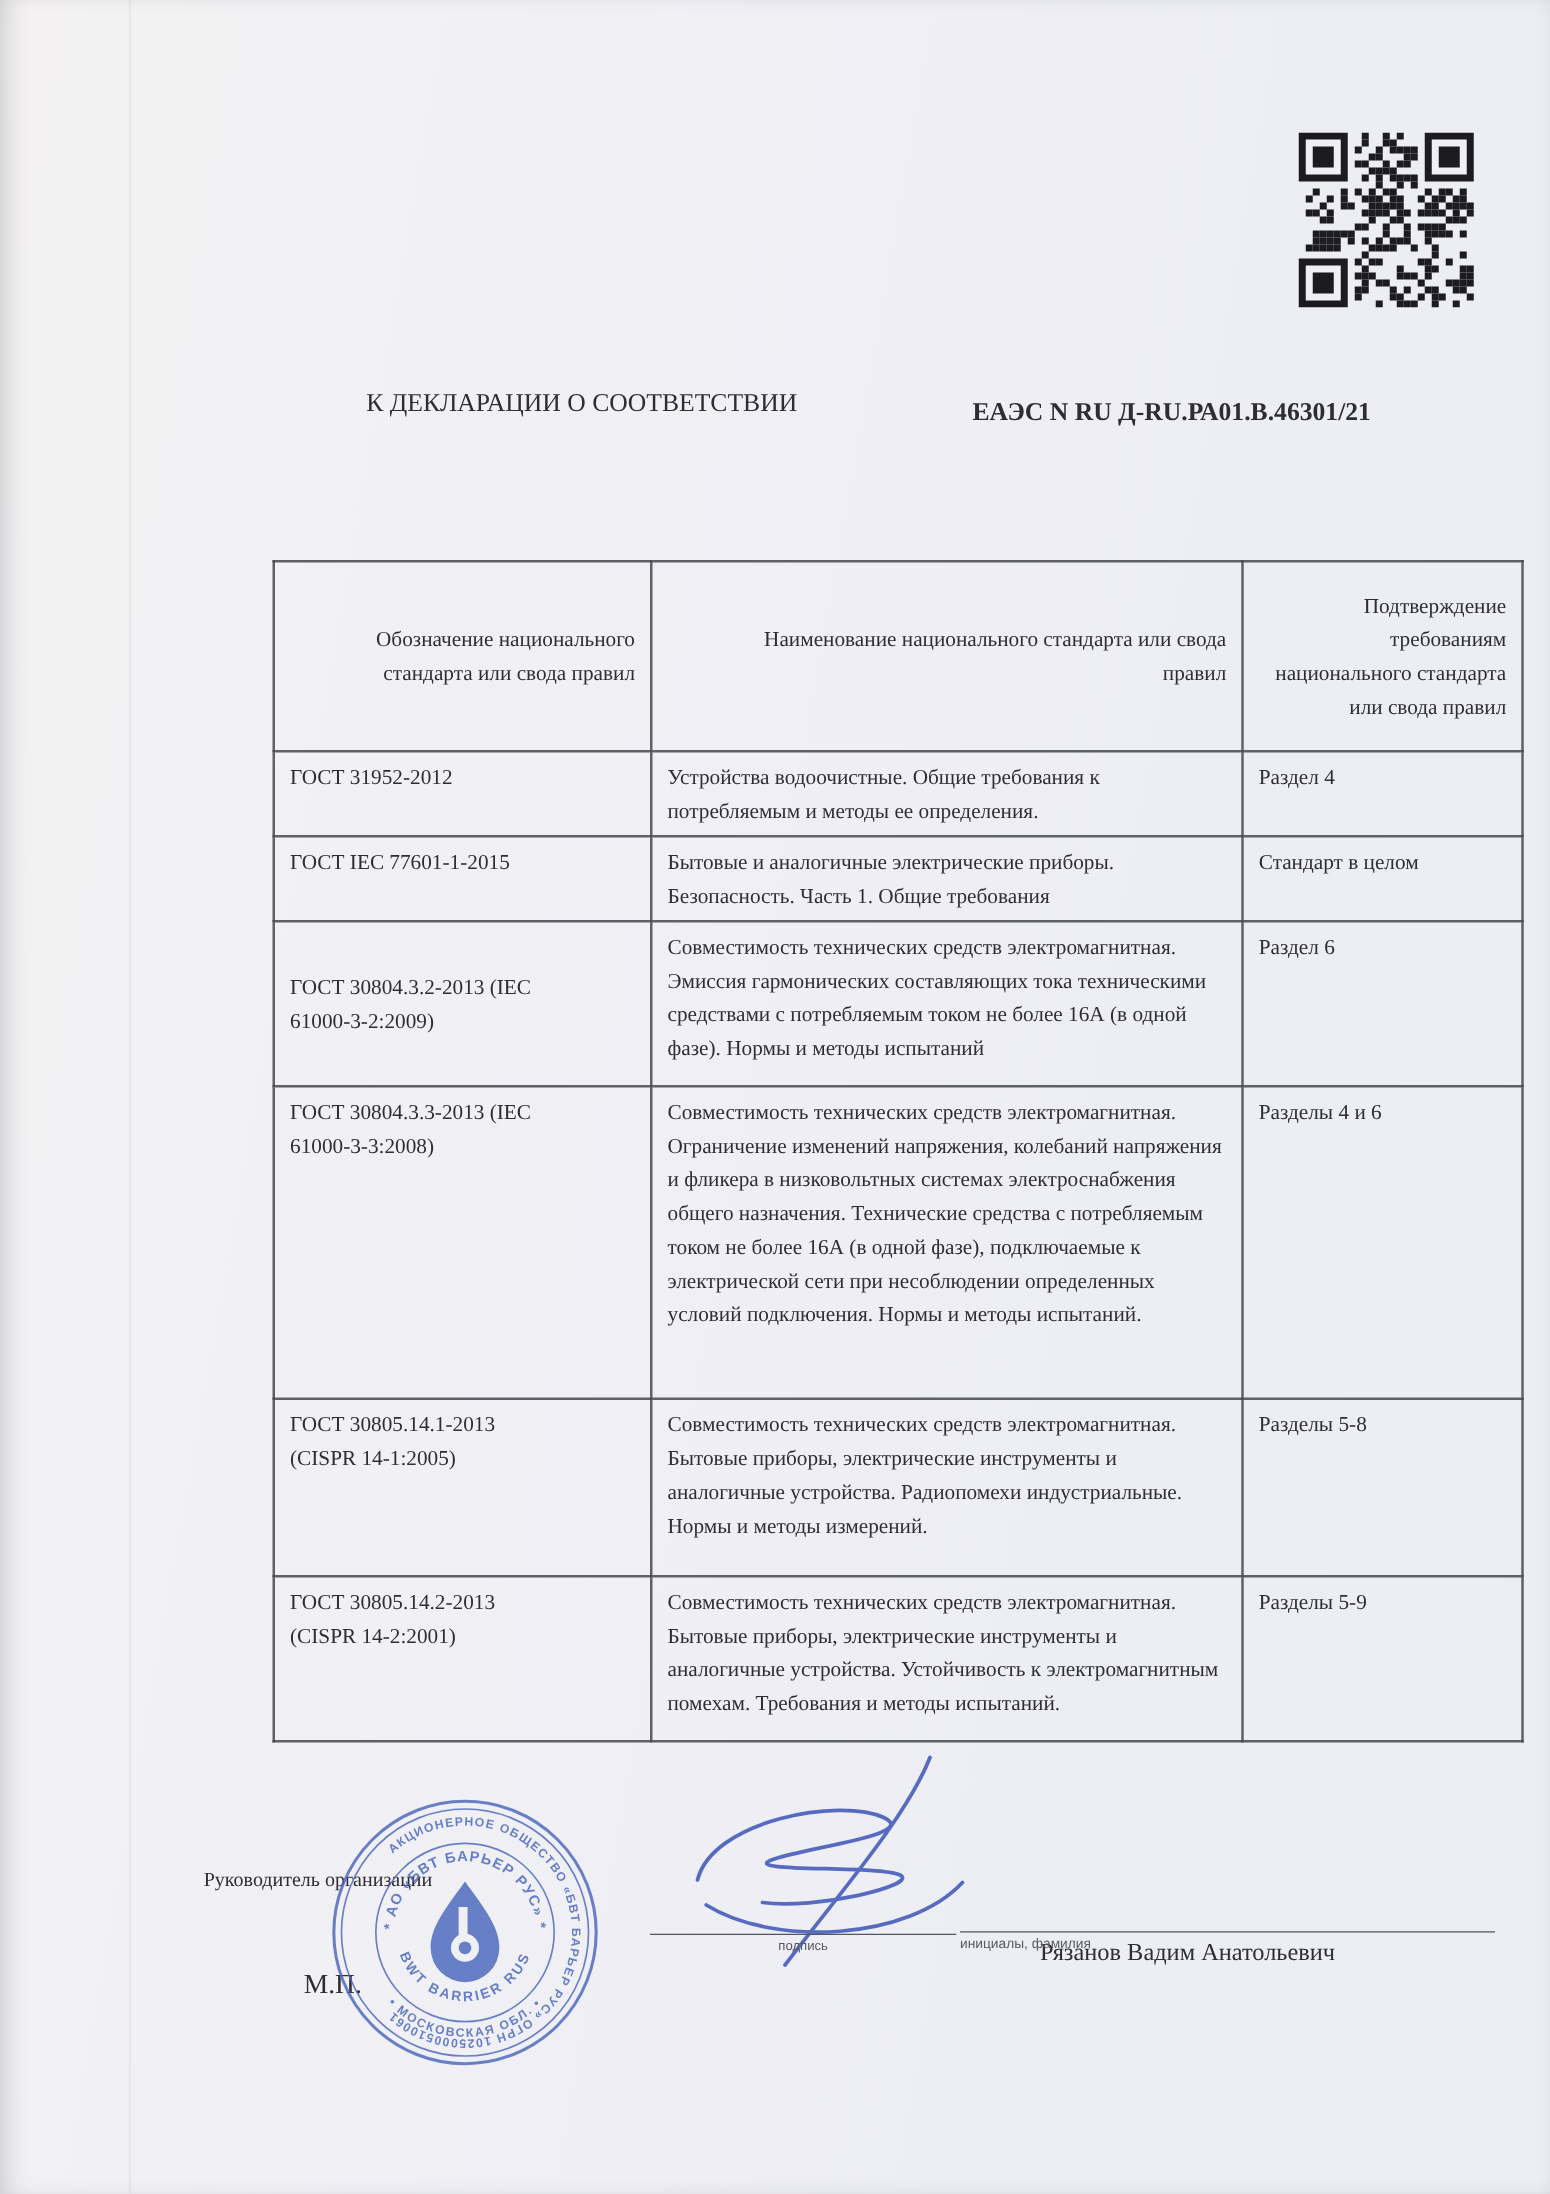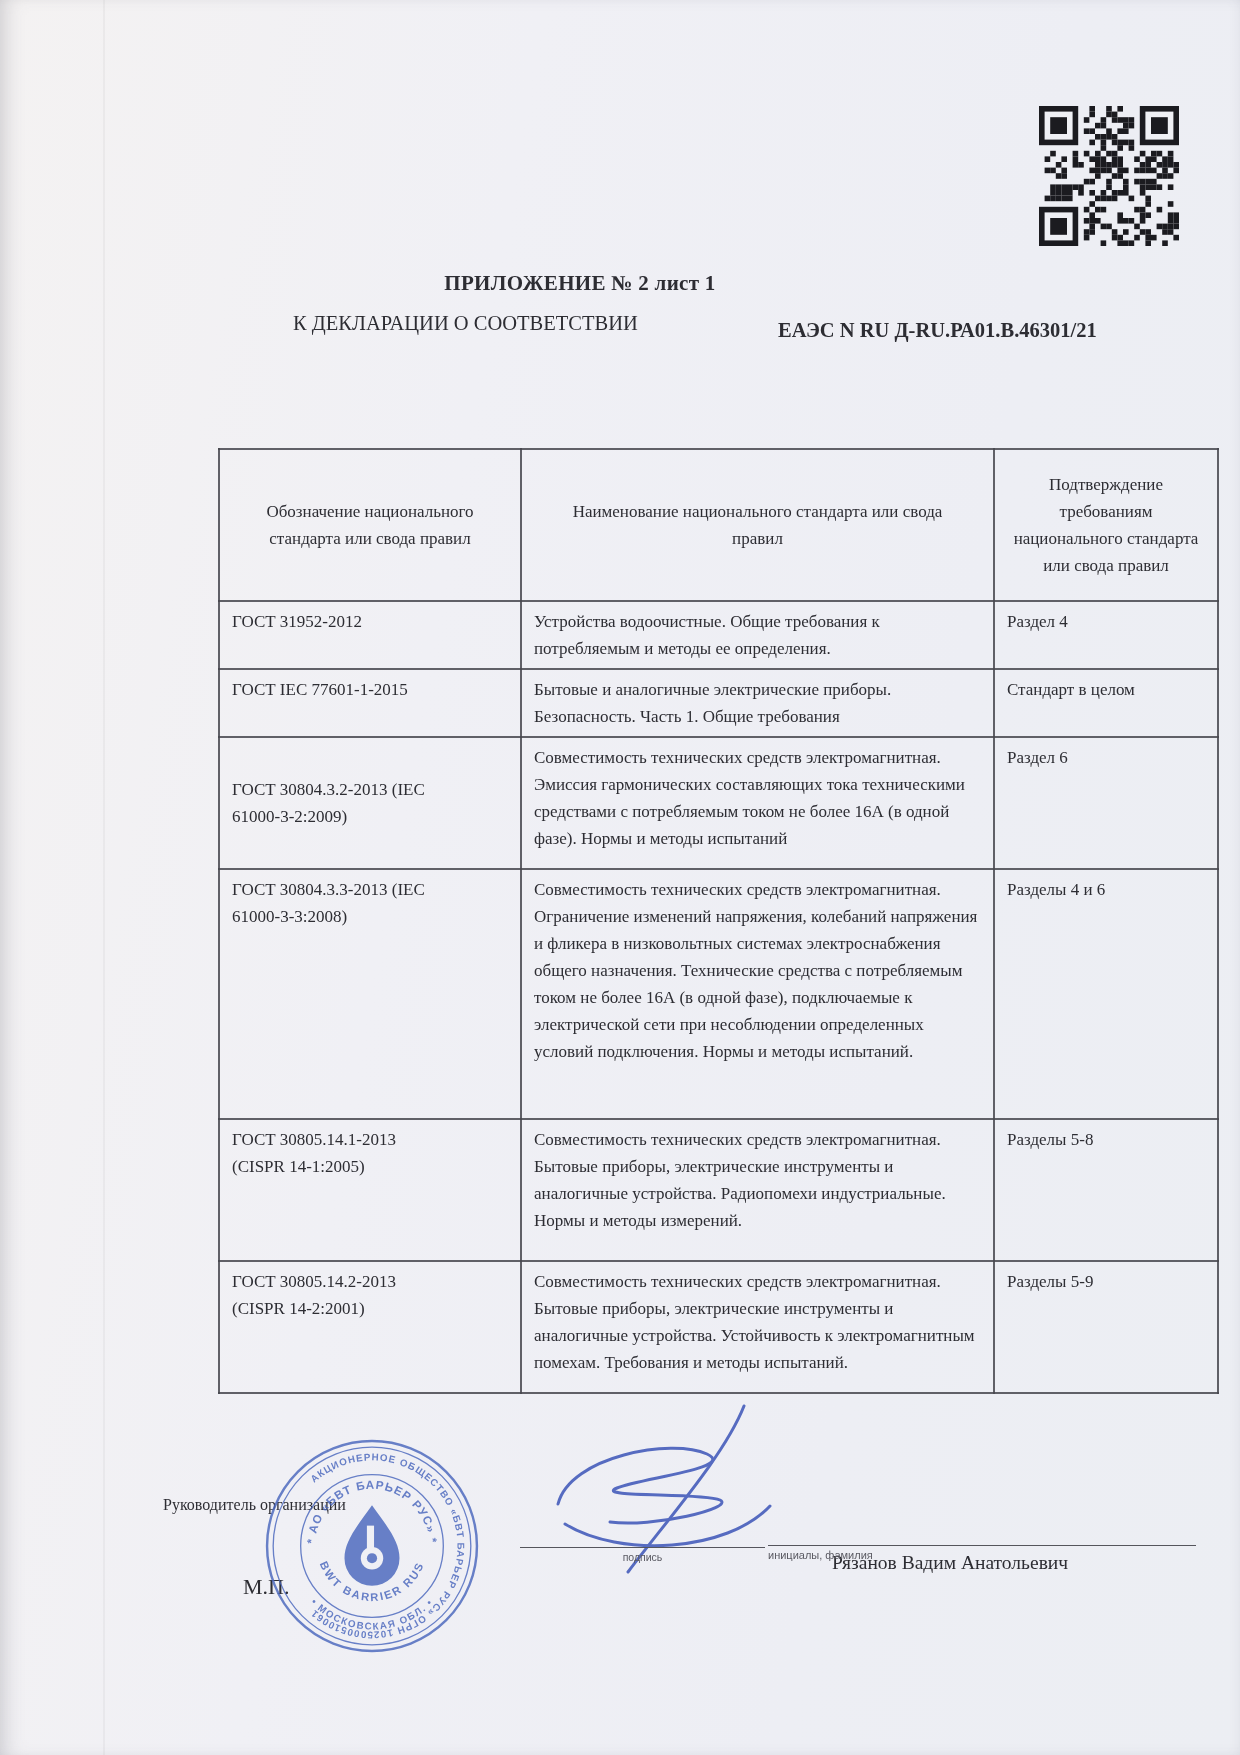--- a/index.html
+++ b/index.html
@@ -18,21 +18,21 @@
   .subtitle { position:absolute; top:358px; left:110px; width:1130px; text-align:center; font-size:17px; }
 
   .qr { position:absolute; left:1038px; top:106px; width:142px; height:140px; }
 
   table.doc-table { position:absolute; left:218px; top:448px; width:999px;
     border-collapse:collapse; table-layout:fixed; font-size:17px; }
   .doc-table th, .doc-table td {
     border:2px solid rgba(70,70,78,.85); padding:6px 12px; line-height:27px;
     font-weight:normal; vertical-align:top; text-align:left; box-sizing:border-box;
   }
-  .doc-table th { text-align:center; vertical-align:middle; height:152px; }
+  .doc-table th { text-align:right; vertical-align:middle; height:152px; }
   .hdr-w1 { display:inline-block; max-width:250px; }
   .hdr-w2 { display:inline-block; max-width:400px; }
   .hdr-w3 { display:inline-block; max-width:185px; }
   .cell-des span { display:inline-block; max-width:220px; }
   .vmid { vertical-align:middle !important; }
 
   .role-label { position:absolute; left:163px; top:1496px; font-size:16px; }
   .mp-label   { position:absolute; left:243px; top:1574px; font-size:22px; }
   .sig-line   { position:absolute; left:520px; top:1547px; width:245px; border-top:1.5px solid #55555c; }
   .sig-caption{ position:absolute; left:520px; top:1551px; width:245px; text-align:center;
@@ -247,21 +247,20 @@
       <rect x="5.6" y="5.6" width="28" height="28" fill="#eff0f5"></rect>
       <rect x="11.2" y="11.2" width="16.799999999999997" height="16.799999999999997" fill="#1b1b20"></rect>
       <rect x="100.8" y="0" width="39.199999999999996" height="39.199999999999996" fill="#1b1b20"></rect>
       <rect x="106.39999999999999" y="5.6" width="28" height="28" fill="#eff0f5"></rect>
       <rect x="112" y="11.2" width="16.799999999999997" height="16.799999999999997" fill="#1b1b20"></rect>
       <rect x="0" y="100.8" width="39.199999999999996" height="39.199999999999996" fill="#1b1b20"></rect>
       <rect x="5.6" y="106.39999999999999" width="28" height="28" fill="#eff0f5"></rect>
       <rect x="11.2" y="112" width="16.799999999999997" height="16.799999999999997" fill="#1b1b20"></rect>
     </svg>
 
-  <div class="title1">ПРИЛОЖЕНИЕ № 2 лист 1</div>
   <div class="title2-left">К ДЕКЛАРАЦИИ О СООТВЕТСТВИИ</div>
   <div class="title2-right">ЕАЭС N RU Д-RU.РА01.В.46301/21</div>
 
   <table class="doc-table">
     <colgroup>
       <col style="width:302px">
         <col style="width:473px">
         <col style="width:224px">
     </colgroup>
     <thead>

